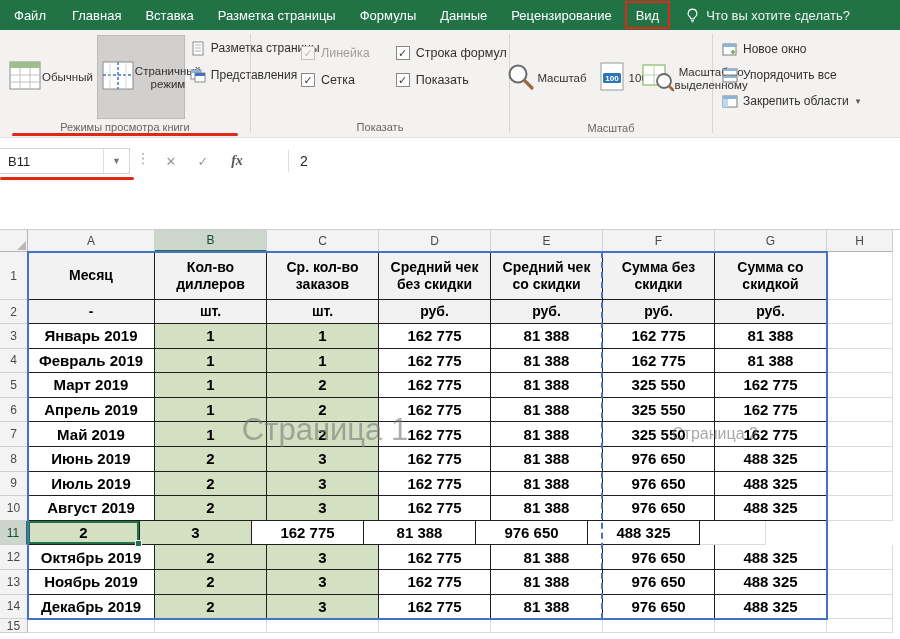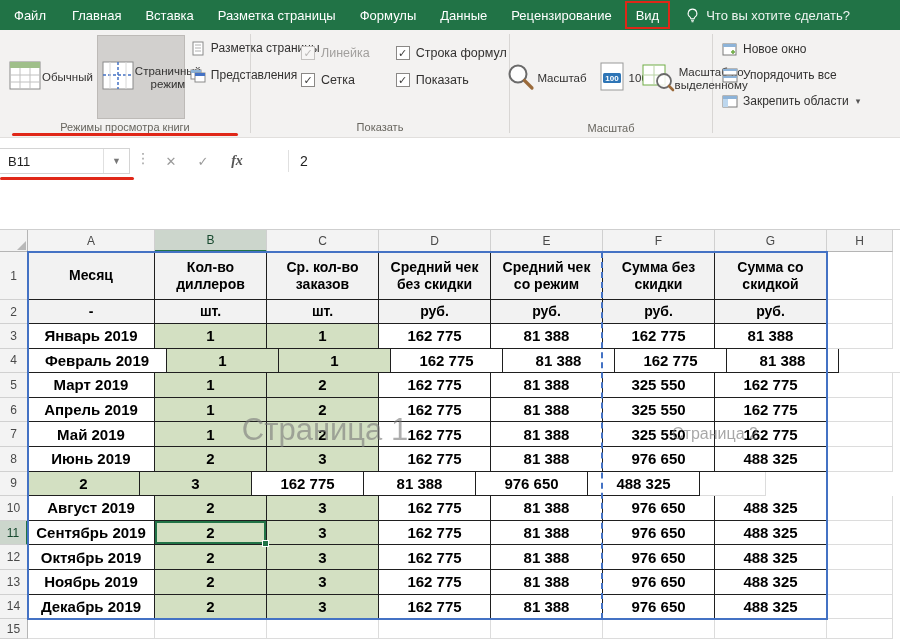--- a/index.html
+++ b/index.html
@@ -294,21 +294,21 @@
         <div class="colhdr" style="width: 112px;">G</div>
         <div class="colhdr" style="width: 66px;">H</div>
         <div class="chfill"></div>
       </div>
       <div class="grow" style="height: 48px;">
         <div class="rowhdr">1</div>
         <div class="cell t hdr" style="width: 127px;">Месяц</div>
         <div class="cell t hdr" style="width: 112px;">Кол-во диллеров</div>
         <div class="cell t hdr" style="width: 112px;">Ср. кол-во заказов</div>
         <div class="cell t hdr" style="width: 112px;">Средний чек без скидки</div>
-        <div class="cell t hdr" style="width: 112px;">Средний чек со режим</div>
+        <div class="cell t hdr" style="width: 112px;">Средний чек со скидки</div>
         <div class="cell t hdr" style="width: 112px;">Сумма без скидки</div>
         <div class="cell t hdr" style="width: 112px;">Сумма со скидкой</div>
         <div class="cell" style="width: 66px;"></div>
         <div class="rowfill"></div>
       </div>
       <div class="grow" style="height: 24px;">
         <div class="rowhdr">2</div>
         <div class="cell t hdr" style="width: 127px;">-</div>
         <div class="cell t hdr" style="width: 112px;">шт.</div>
         <div class="cell t hdr" style="width: 112px;">шт.</div>
@@ -326,21 +326,21 @@
         <div class="cell t data green" style="width: 112px;">1</div>
         <div class="cell t data" style="width: 112px;">162 775</div>
         <div class="cell t data" style="width: 112px;">81 388</div>
         <div class="cell t data" style="width: 112px;">162 775</div>
         <div class="cell t data" style="width: 112px;">81 388</div>
         <div class="cell" style="width: 66px;"></div>
         <div class="rowfill"></div>
       </div>
       <div class="grow" style="height: 24.6px;">
         <div class="rowhdr">4</div>
-        <div class="cell t data month" style="width: 139px;">Февраль 2019</div>
+        <div class="cell t data month" style="width: 127px;">Февраль 2019</div>
         <div class="cell t data green" style="width: 112px;">1</div>
         <div class="cell t data green" style="width: 112px;">1</div>
         <div class="cell t data" style="width: 112px;">162 775</div>
         <div class="cell t data" style="width: 112px;">81 388</div>
         <div class="cell t data" style="width: 112px;">162 775</div>
         <div class="cell t data" style="width: 112px;">81 388</div>
         <div class="cell" style="width: 66px;"></div>
         <div class="rowfill"></div>
       </div>
       <div class="grow" style="height: 24.6px;">
@@ -386,20 +386,21 @@
         <div class="cell t data green" style="width: 112px;">3</div>
         <div class="cell t data" style="width: 112px;">162 775</div>
         <div class="cell t data" style="width: 112px;">81 388</div>
         <div class="cell t data" style="width: 112px;">976 650</div>
         <div class="cell t data" style="width: 112px;">488 325</div>
         <div class="cell" style="width: 66px;"></div>
         <div class="rowfill"></div>
       </div>
       <div class="grow" style="height: 24.6px;">
         <div class="rowhdr">9</div>
+        <div class="cell t data month" style="width: 127px;">Июль 2019</div>
         <div class="cell t data green" style="width: 112px;">2</div>
         <div class="cell t data green" style="width: 112px;">3</div>
         <div class="cell t data" style="width: 112px;">162 775</div>
         <div class="cell t data" style="width: 112px;">81 388</div>
         <div class="cell t data" style="width: 112px;">976 650</div>
         <div class="cell t data" style="width: 112px;">488 325</div>
         <div class="cell" style="width: 66px;"></div>
         <div class="rowfill"></div>
       </div>
       <div class="grow" style="height: 24.6px;">
@@ -409,21 +410,20 @@
         <div class="cell t data green" style="width: 112px;">3</div>
         <div class="cell t data" style="width: 112px;">162 775</div>
         <div class="cell t data" style="width: 112px;">81 388</div>
         <div class="cell t data" style="width: 112px;">976 650</div>
         <div class="cell t data" style="width: 112px;">488 325</div>
         <div class="cell" style="width: 66px;"></div>
         <div class="rowfill"></div>
       </div>
       <div class="grow" style="height: 24.6px;">
         <div class="rowhdr sel">11</div>
-        <div class="cell t data month" style="width: 127px;">Сентябрь 2019</div>
         <div class="cell t data green selcell" style="width: 112px;">2<span class="fill-handle"></span></div>
         <div class="cell t data green" style="width: 112px;">3</div>
         <div class="cell t data" style="width: 112px;">162 775</div>
         <div class="cell t data" style="width: 112px;">81 388</div>
         <div class="cell t data" style="width: 112px;">976 650</div>
         <div class="cell t data" style="width: 112px;">488 325</div>
         <div class="cell" style="width: 66px;"></div>
         <div class="rowfill"></div>
       </div>
       <div class="grow" style="height: 24.6px; text-align: center;">
@@ -455,21 +455,21 @@
         <div class="cell t data month" style="width: 127px;">Декабрь 2019</div>
         <div class="cell t data green" style="width: 112px;">2</div>
         <div class="cell t data green" style="width: 112px;">3</div>
         <div class="cell t data" style="width: 112px;">162 775</div>
         <div class="cell t data" style="width: 112px;">81 388</div>
         <div class="cell t data" style="width: 112px;">976 650</div>
         <div class="cell t data" style="width: 112px;">488 325</div>
         <div class="cell" style="width: 66px;"></div>
         <div class="rowfill"></div>
       </div>
-      <div class="grow" style="height: 20px;">
+      <div class="grow" style="height: 14px;">
         <div class="rowhdr">15</div>
         <div class="cell" style="width: 127px;"></div>
         <div class="cell" style="width: 112px;"></div>
         <div class="cell" style="width: 112px;"></div>
         <div class="cell" style="width: 112px;"></div>
         <div class="cell" style="width: 112px;"></div>
         <div class="cell" style="width: 112px;"></div>
         <div class="cell" style="width: 112px;"></div>
         <div class="cell" style="width: 66px;"></div>
         <div class="rowfill"></div>

